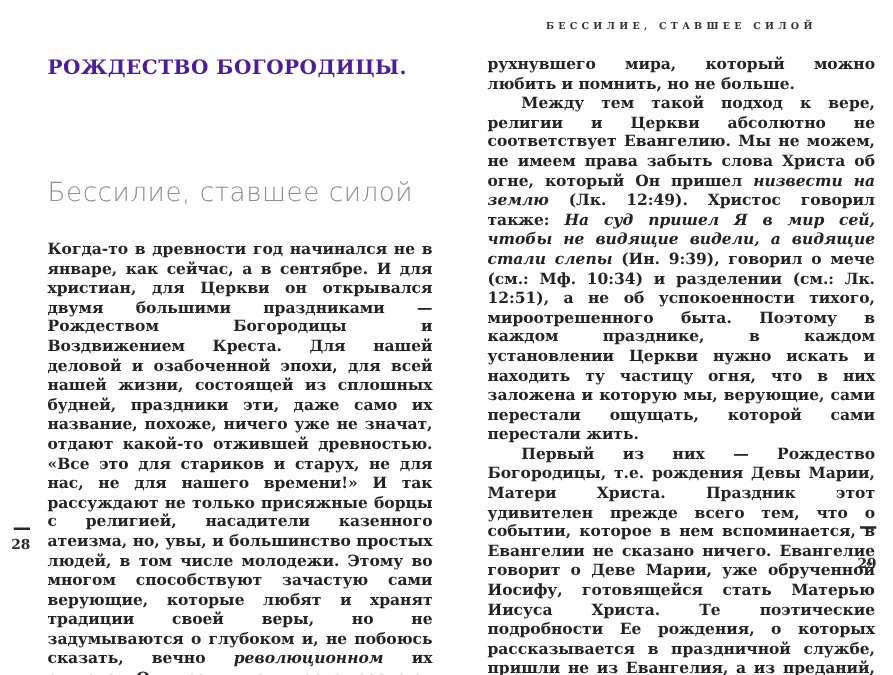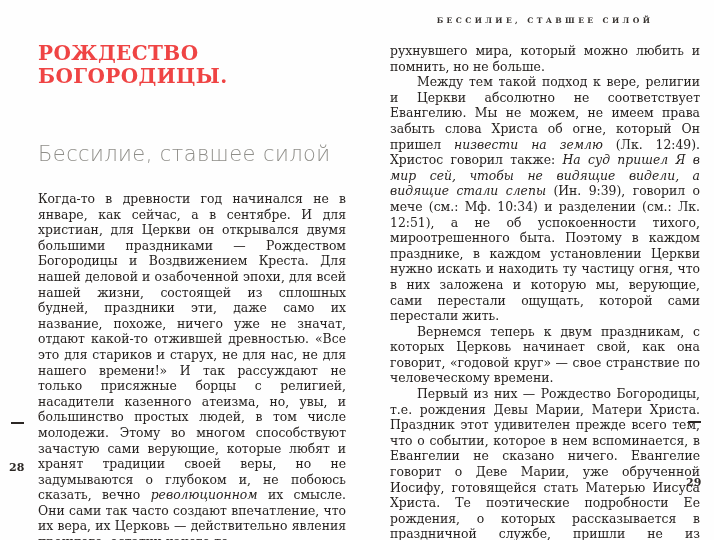--- a/index.html
+++ b/index.html
@@ -12,43 +12,43 @@
   .spread {
     position: relative;
     width: 714px; height: 540px;
     background: #fefefe;
   }
   
   .chapter-heading {
     position: absolute; left: 38px; top: 42px; width: 310px;
     font-family: "DejaVu Serif", serif;
     font-weight: bold;
-    font-size: 20px; line-height: 23px;
+    font-size: 16px; line-height: 23px;
     letter-spacing: 0.4px;
-    color: #ef4444;
+    color: #4c1d95;
   }
   .section-title {
     position: absolute; left: 38px; top: 141px; width: 312px;
     font-family: "DejaVu Sans", "Liberation Sans", sans-serif;
     font-weight: 300;
     font-size: 21px; line-height: 26px;
     letter-spacing: 0.4px;
     color: #8f8e89;
   }
   
   .body-text {
     position: absolute;
     text-align: justify;
     font-size: 12.4px; line-height: 15.6px;
     color: #262220;
     font-family: "DejaVu Serif", serif;
   }
   .left-body  { left: 38px;  top: 191px; width: 308px; }
   .right-body { left: 390px; top: 43px;  width: 310px; }
-  p.para { margin: 0; padding: 0; }
+  p.para { margin: 0; padding: 0; font-weight: bold; }
   p.para.indent { text-indent: 27px; }
   .it { font-style: italic; }
   
   .running-header {
     position: absolute; left: 390px; top: 16px; width: 310px;
     text-align: center;
     font-family: "DejaVu Serif", serif;
     font-weight: bold;
     font-size: 7.6px;
     letter-spacing: 3.4px;
@@ -62,21 +62,20 @@
     background: #2b2724;
   }
   .rule-left  { left: 11px;  top: 422px; }
   .rule-right { left: 688px; top: 421px; }
   .folio {
     position: absolute;
     font-family: "DejaVu Serif", serif;
     font-weight: bold;
     font-size: 11px;
     color: #2b2724;
-    margin-top: 32px;
   }
   .folio-left  { left: 9px;   top: 429px; }
   .folio-right { left: 686px; top: 444px; }
 </style>
 </head>
 <body>
 
 <div class="spread">
 
   <div class="chapter-heading">
@@ -90,20 +89,19 @@
     </div>
 
   <div class="folio-rule rule-left"></div>
   <div class="folio folio-left">28</div>
 
   <div class="running-header">БЕССИЛИЕ, СТАВШЕЕ СИЛОЙ</div>
 
   <div class="body-text right-body">
       <p class="para"><span>рухнувшего мира, который можно любить и помнить, но не больше.</span></p>
       <p class="para indent"><span>Между тем такой подход к вере, религии и Церкви абсолютно не соответствует Евангелию. Мы не можем, не имеем права забыть слова Христа об огне, который Он пришел </span><span class="it">низвести на землю</span><span> (Лк. 12:49). Христос говорил также: </span><span class="it">На суд пришел Я в мир сей, чтобы не видящие видели, а видящие стали слепы</span><span> (Ин. 9:39), говорил о мече (см.: Мф. 10:34) и разделении (см.: Лк. 12:51), а не об успокоенности тихого, мироотрешенного быта. Поэтому в каждом празднике, в каждом установлении Церкви нужно искать и находить ту частицу огня, что в них заложена и которую мы, верующие, сами перестали ощущать, которой сами перестали жить.</span></p>
-      <p class="para indent"><span>Вернемся теперь к двум праздникам, с которых Церковь начинает свой, как она говорит, «годовой круг» — свое странствие по человеческому времени.</span></p>
       <p class="para indent"><span>Первый из них — Рождество Богородицы, т.е. рождения Девы Марии, Матери Христа. Праздник этот удивителен прежде всего тем, что о событии, которое в нем вспоминается, в Евангелии не сказано ничего. Евангелие говорит о Деве Марии, уже обрученной Иосифу, готовящейся стать Матерью Иисуса Христа. Те поэтические подробности Ее рождения, о которых рассказывается в праздничной службе, пришли не из Евангелия, а из преданий, слагавшихся</span></p>
     </div>
 
   <div class="folio-rule rule-right"></div>
   <div class="folio folio-right">29</div>
 
 </div>
 
 </body></html>

